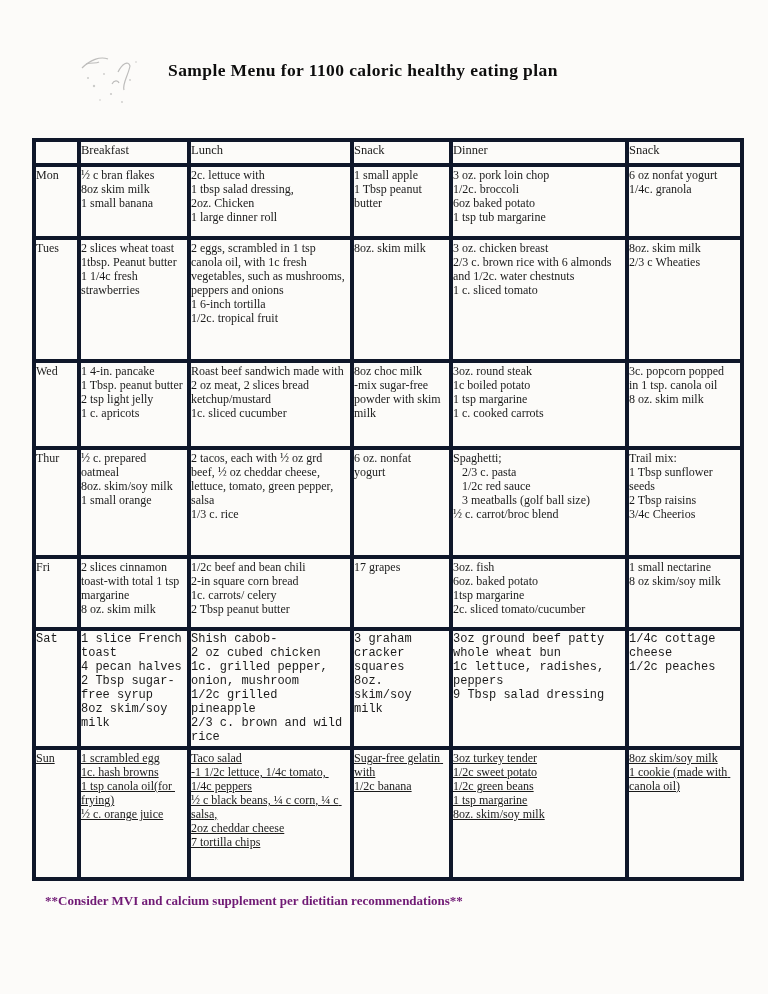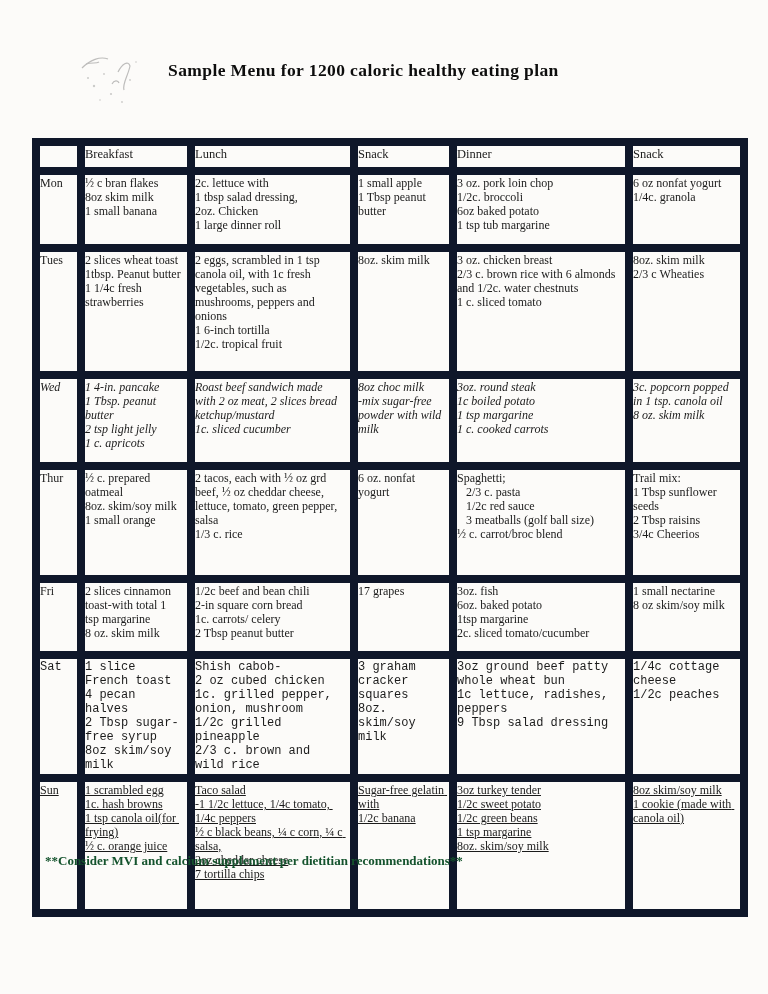--- a/index.html
+++ b/index.html
@@ -44,52 +44,52 @@
     table-layout: fixed;
     background: #fcfbf9;
   }
   table.menu col.c-day   { width: 45px; }
   table.menu col.c-bfast { width: 110px; }
   table.menu col.c-lunch { width: 163px; }
   table.menu col.c-snk1  { width: 99px; }
   table.menu col.c-din   { width: 176px; }
   table.menu col.c-snk2  { width: 115px; }
   table.menu th, table.menu td {
-    border: 8px solid #0f172a;
+    border: 4px solid #0f172a;
     vertical-align: top;
     text-align: left;
     padding: 1px 4px 2px 0;
     font-size: 12px;
     line-height: 14px;
     font-weight: normal;
     white-space: pre-wrap;
     overflow: hidden;
   }
   table.menu thead th {
     height: 18px;
     font-size: 12.5px;
     padding-top: 1px;
   }
   td.day {
     font-size: 12.5px;
   }
   tr.r-mon  td { height: 66px; }
   tr.r-tues td { height: 116px; }
-  tr.r-wed  td { height: 80px; font-style: italic; }
+  tr.r-wed  td { height: 80px; }
   tr.r-thur td { height: 102px; }
   tr.r-fri  td { height: 65px; }
   tr.r-sat  td { height: 111px; font-family: Liberation Mono, monospace; }
   tr.r-sun  td { height: 124px; text-decoration: underline; }
   .footnote {
     position: absolute;
     left: 45px;
-    top: 853px;
+    top: 893px;
     font-size: 13px;
     font-weight: bold;
-    color: #14532d;
+    color: #701a75;
   }
 </style>
 </head>
 <body>
 
 <div class="page">
 
   <svg class="smudge" viewBox="0 0 70 62" xmlns="http://www.w3.org/2000/svg">
     <g stroke="#5a5a5a" stroke-width="1.2" fill="none" opacity="0.7">
       <path d="M4 18 C 12 10, 22 6, 30 9"></path>
@@ -102,21 +102,21 @@
         <circle cx="16" cy="36" r="1.2"></circle>
       <circle cx="26" cy="24" r="0.9"></circle>
         <circle cx="33" cy="44" r="1.1"></circle>
       <circle cx="22" cy="50" r="0.8"></circle>
         <circle cx="52" cy="30" r="0.9"></circle>
       <circle cx="58" cy="12" r="0.8"></circle>
         <circle cx="44" cy="52" r="0.9"></circle>
     </g>
   </svg>
 
-  <div class="doc-title">Sample Menu for 1200 caloric healthy eating plan</div>
+  <div class="doc-title">Sample Menu for 1100 caloric healthy eating plan</div>
 
   <table class="menu">
     <colgroup>
       <col class="c-day">
         <col class="c-bfast">
         <col class="c-lunch">
       <col class="c-snk1">
         <col class="c-din">
         <col class="c-snk2">
     </colgroup>
@@ -167,21 +167,21 @@
       <tr class="r-wed">
         <td class="day">Wed</td>
         <td>1 4-in. pancake
 1 Tbsp. peanut butter
 2 tsp light jelly
 1 c. apricots</td>
         <td>Roast beef sandwich made with 2 oz meat, 2 slices bread
 ketchup/mustard
 1c. sliced cucumber</td>
         <td>8oz choc milk
--mix sugar-free powder with wild milk</td>
+-mix sugar-free powder with skim milk</td>
         <td>3oz. round steak
 1c boiled potato
 1 tsp margarine
 1 c. cooked carrots</td>
         <td>3c. popcorn popped in 1 tsp. canola oil
 8 oz. skim milk</td>
       </tr>
       <tr class="r-thur">
         <td class="day">Thur</td>
         <td>½ c. prepared oatmeal

